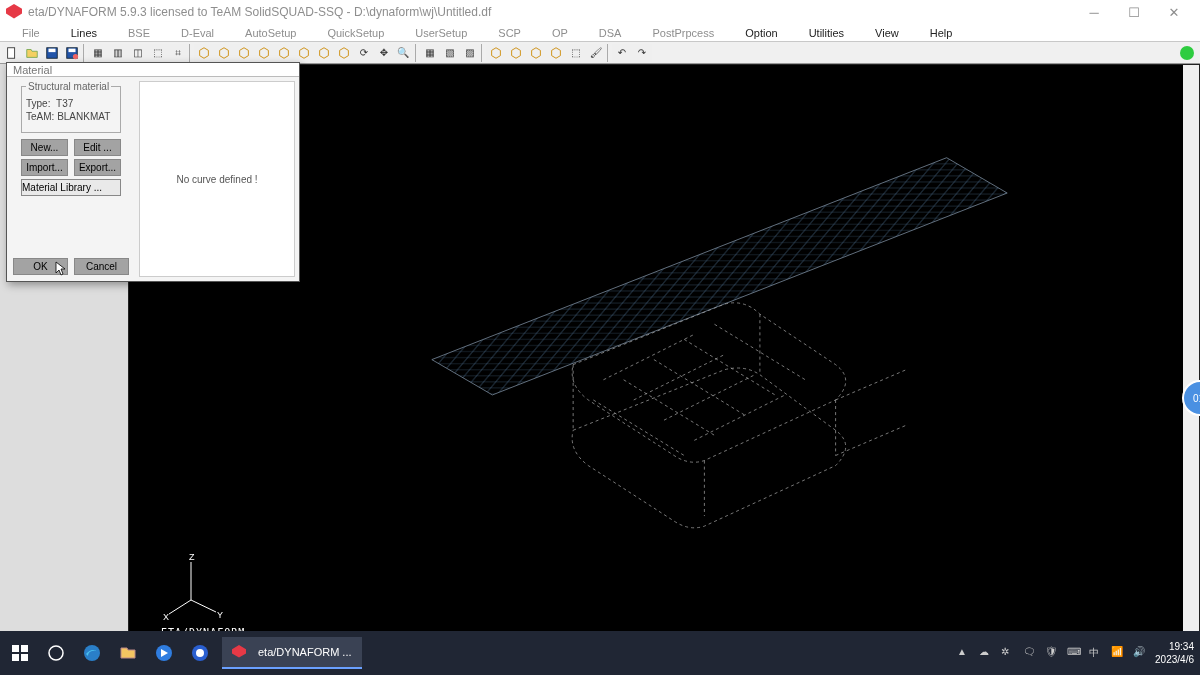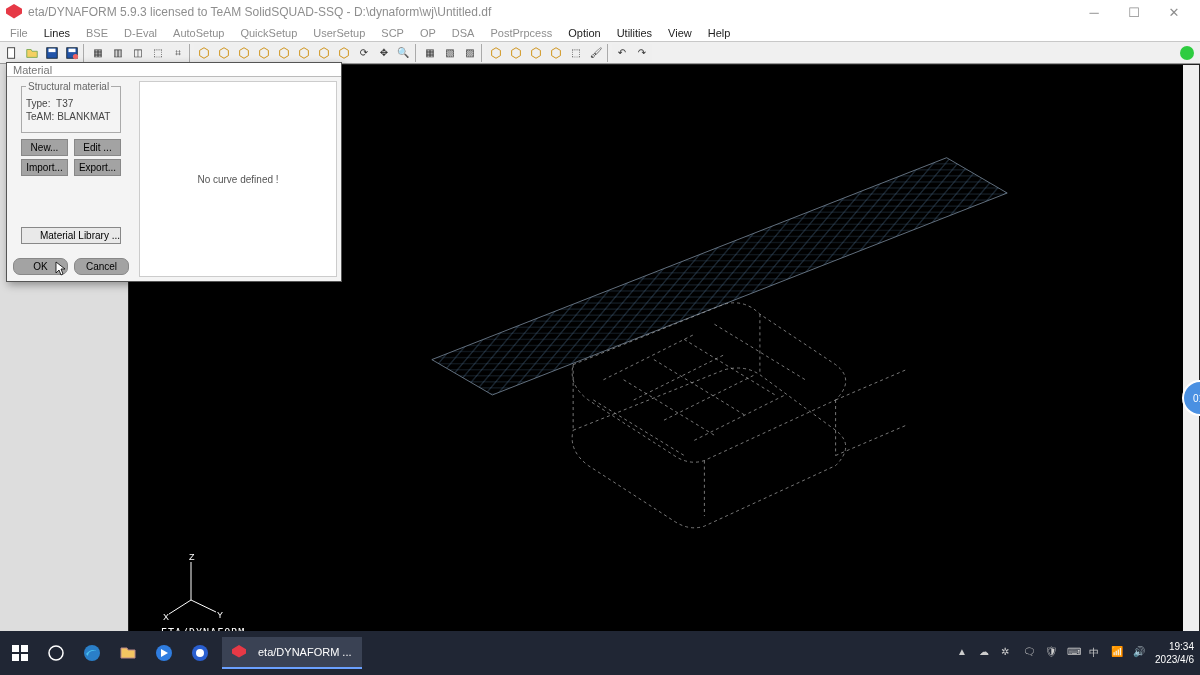--- a/index.html
+++ b/index.html
@@ -6,21 +6,21 @@
 html, body { width: 1200px; height: 675px; overflow: hidden; background: #fff; }
 
 
 .titlebar { height: 24px; background: #fff; display: flex; align-items: center; padding: 0 6px; font-size: 12px; color: #8e8e8e; }
 .titlebar .logo { width: 16px; height: 16px; margin-right: 6px; position: relative; }
 .titlebar .logo:before { content: ""; position: absolute; inset: 0; background: #e63946; clip-path: polygon(0 30%, 50% 0, 100% 30%, 100% 60%, 50% 90%, 0 60%); }
 .titlebar .winbtns { margin-left: auto; display: flex; gap: 0; }
 .titlebar .winbtn { width: 40px; height: 24px; display: flex; align-items: center; justify-content: center; color: #8e8e8e; font-size: 13px; }
 
 
-.menubar { height: 18px; display: flex; align-items: center; padding: 0 4px; gap: 4px; font-size: 11px; color: #8e8e8e; border-bottom: 1px solid #c8c8c8; }
+.menubar { height: 18px; display: flex; align-items: center; padding: 0 16px; gap: 19px; font-size: 11px; color: #8e8e8e; border-bottom: 1px solid #c8c8c8; }
 .menubar .mitem { padding: 1px 6px; }
 .menubar .mitem.active { color: #222; }
 
 
 .toolbar { height: 22px; background: #f0f0f0; border-bottom: 1px solid #999; display: flex; align-items: center; padding: 0 2px; gap: 0; position: relative; }
 .tbtn { width: 20px; height: 18px; border: 1px solid transparent; display: inline-flex; align-items: center; justify-content: center; font-size: 10px; color: #333; background: #efefef; }
 .tbtn svg { width: 14px; height: 14px; }
 .tbar-sep { width: 4px; height: 18px; border-left: 1px solid #aaa; margin: 0 1px; }
 .tbar-right { margin-left: auto; }
 .green-dot { width: 14px; height: 14px; border-radius: 50%; background: #2ecc40; margin-right: 4px; }
@@ -48,33 +48,33 @@
 .appcol { display: flex; flex-direction: column; height: calc(675px - 44px); }
 .midrow { flex: 1; position: relative; }
 .botrow { height: 60px; display: flex; background: #eee; padding-left: 130px; }
 .botrow .logbox { flex: 1; }
 .botrow .infopanel { width: 186px; }
 
 
 .sidebadge { position: absolute; right: -18px; top: 380px; width: 36px; height: 36px; border-radius: 50%; background: #4a90e2; color: #fff; font-size: 10px; display: flex; align-items: center; justify-content: center; border: 2px solid #fff; z-index: 100; }
 
 
-.matdialog { position: absolute; left: 6px; top: 62px; width: 336px; height: 220px; background: #f4f4f4; border: 1px solid #555; box-shadow: 2px 3px 8px rgba(0,0,0,.35); z-index: 50; }
+.matdialog { position: absolute; left: 6px; top: 62px; width: 294px; height: 220px; background: #f4f4f4; border: 1px solid #555; box-shadow: 2px 3px 8px rgba(0,0,0,.35); z-index: 50; }
 .matdialog .dlgtitle { height: 14px; background: #fff; border-bottom: 1px solid #bbb; font-size: 11px; color: #777; padding: 0 6px; display: flex; align-items: center; }
 .matdialog .dlgbody { display: flex; height: calc(100% - 14px); }
 .dlgleft { width: 128px; padding: 4px 14px; position: relative; }
 .dlgright { flex: 1; background: #fff; margin: 4px; border: 1px solid #ccc; display: flex; align-items: center; justify-content: center; font-size: 10px; color: #555; }
 .fieldset { border: 1px solid #aaa; padding: 4px 4px 8px; margin-bottom: 6px; }
 .fieldset legend { font-size: 10px; color: #666; padding: 0 2px; }
 .fld { font-size: 10px; color: #444; margin: 2px 0; }
 .btnrow { display: flex; gap: 6px; margin: 3px 0; }
 .smbtn { flex: 1; font-size: 10px; background: #a3a3a3; border: 1px solid #888; padding: 2px 0; text-align: center; }
-.widebtn { width: 100%; font-size: 10px; background: #e9e9e9; border: 1px solid #888; padding: 2px 0; text-align: right; margin-top: 48px; }
+.widebtn { width: 100%; font-size: 10px; background: #e9e9e9; border: 1px solid #888; padding: 2px 0; text-align: left; }
 .dlgactions { position: absolute; left: 6px; right: 6px; bottom: 6px; display: flex; gap: 6px; }
-.dlgactions .smbtn { padding: 2px 0; border-radius: 7px; }
+.dlgactions .smbtn { padding: 2px 0; }
 .cursor-img { position: absolute; width: 12px; height: 16px; pointer-events: none; z-index: 60; }
 
 
 .taskbar { position: absolute; left: 0; right: 0; bottom: 0; height: 44px; background: #202634; display: flex; align-items: center; padding: 0 6px; gap: 8px; }
 .tb-icon { width: 28px; height: 28px; color: #fff; display: flex; align-items: center; justify-content: center; border-radius: 2px; }
 .tb-icon svg { width: 18px; height: 18px; }
 .tb-task { height: 32px; background: #3a4254; display: flex; align-items: center; padding: 0 10px; gap: 12px; color: #fff; font-size: 11px; border-bottom: 2px solid #6aa0ff; }
 .tb-task .logo2 { width: 14px; height: 14px; position: relative; }
 .tb-task .logo2:before { content: ""; position: absolute; inset: 0; background: #e63946; clip-path: polygon(0 30%, 50% 0, 100% 30%, 100% 60%, 50% 90%, 0 60%); }
 .tb-right { margin-left: auto; display: flex; align-items: center; gap: 8px; color: #fff; font-size: 10px; }

